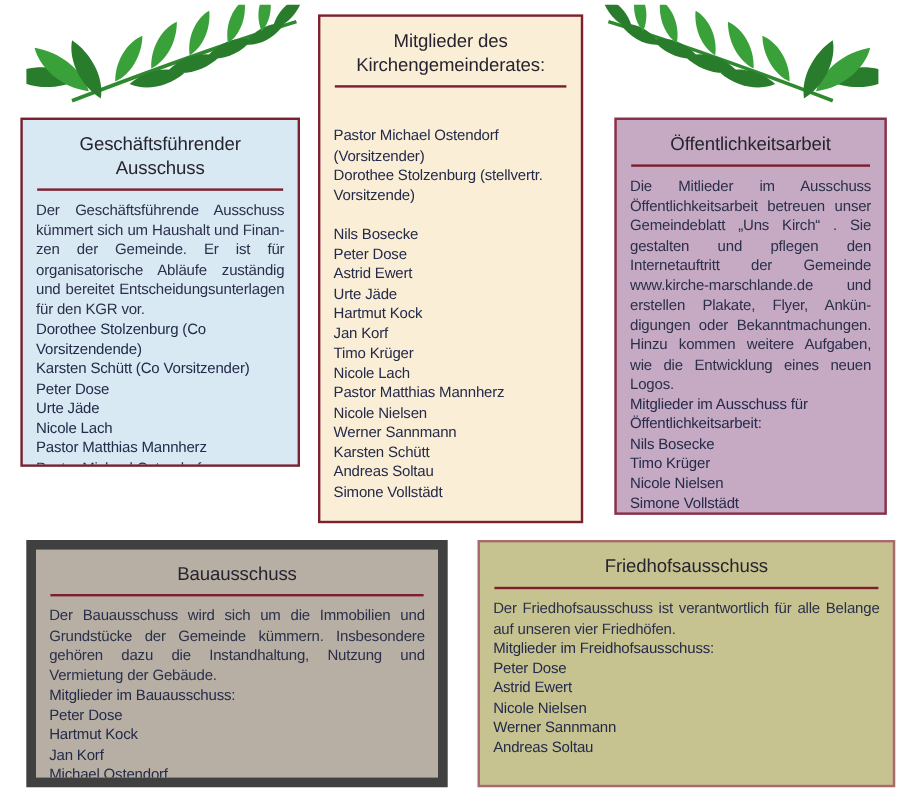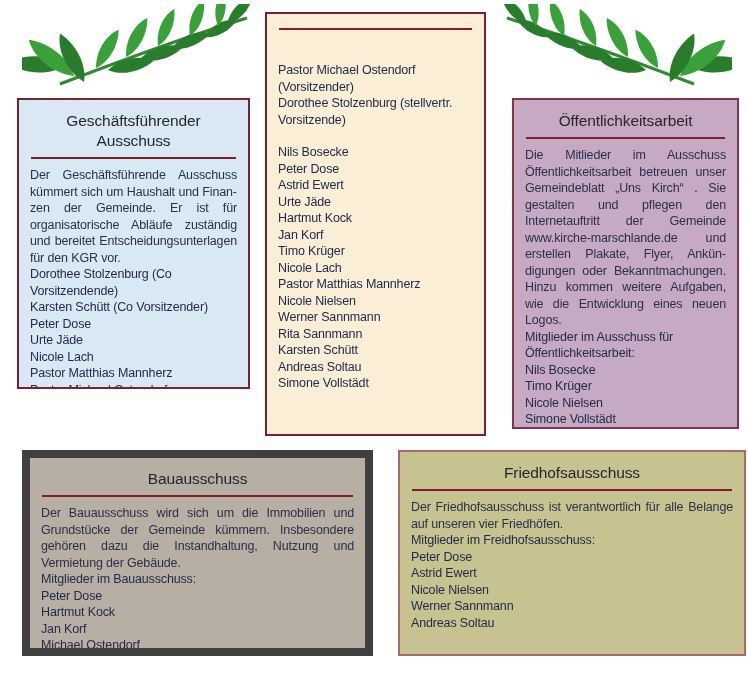--- a/index.html
+++ b/index.html
@@ -86,38 +86,38 @@
         <p class="member">Peter Dose</p>
         <p class="member">Urte Jäde</p>
         <p class="member">Nicole Lach</p>
         <p class="member">Pastor Matthias Mannherz</p>
         <p class="member">Pastor Michael Ostendorf</p>
         <p class="member">Werner Sannmann</p>
       </div>
   </section>
 
   <section class="box box-kgr">
+    <h2 class="box-title">Mitglieder des Kirchengemeinderates:</h2>
     <div class="title-rule"></div>
     <div class="leaders">
         <p class="member">Pastor Michael Ostendorf (Vorsitzender)</p>
         <p class="member">Dorothee Stolzenburg (stellvertr. Vorsitzende)</p>
       </div>
     <div class="members-gap">
         <p class="member">Nils Bosecke</p>
         <p class="member">Peter Dose</p>
         <p class="member">Astrid Ewert</p>
         <p class="member">Urte Jäde</p>
         <p class="member">Hartmut Kock</p>
         <p class="member">Jan Korf</p>
         <p class="member">Timo Krüger</p>
         <p class="member">Nicole Lach</p>
         <p class="member">Pastor Matthias Mannherz</p>
         <p class="member">Nicole Nielsen</p>
         <p class="member">Werner Sannmann</p>
-        <p class="member">Rita Sannmann</p>
         <p class="member">Karsten Schütt</p>
         <p class="member">Andreas Soltau</p>
         <p class="member">Simone Vollstädt</p>
       </div>
   </section>
 
   <section class="box box-pr">
     <h2 class="box-title">Öffentlichkeitsarbeit</h2>
     <div class="title-rule"></div>
     <p class="para">Die Mitlieder im Ausschuss Öffentlich­keitsarbeit betreuen unser Gemein­deblatt „Uns Kirch“ . Sie gestalten und pflegen den Internetauftritt der Gemeinde www.kirche-marschlande.de und erstellen Plakate, Flyer, Ankün­digungen oder Bekanntmachungen. Hinzu kommen weitere Aufgaben, wie die Entwicklung eines neuen Logos.</p>

